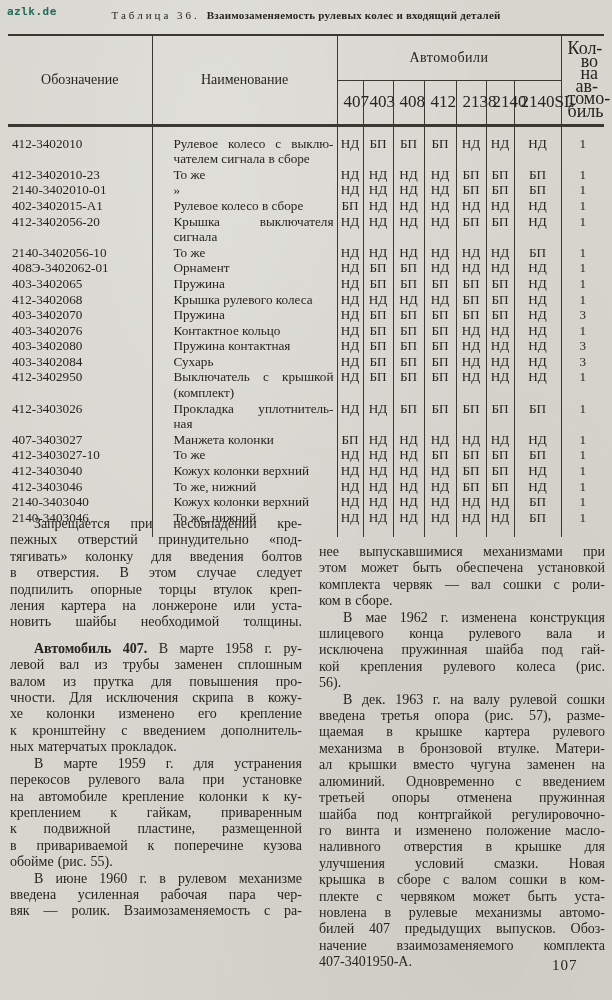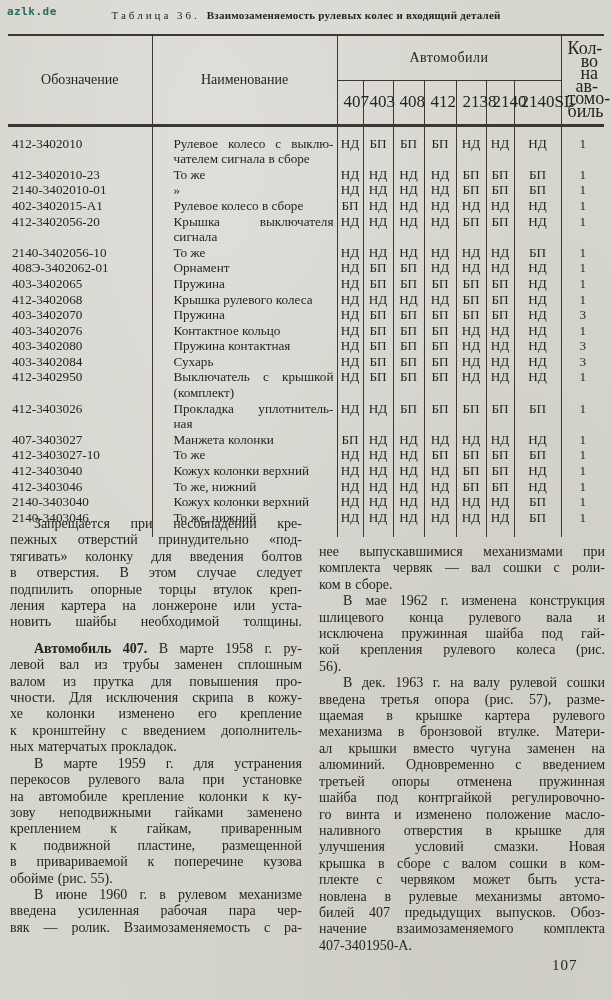--- a/index.html
+++ b/index.html
@@ -436,35 +436,35 @@
         <div class="jl">валом из прутка для повышения про-</div>
         <div class="jl">чности. Для исключения скрипа в кожу-</div>
         <div class="jl">хе колонки изменено его крепление</div>
         <div class="jl">к кронштейну с введением дополнитель-</div>
         <div class="ll">ных матерчатых прокладок.</div>
       </div>
       <div class="para">
         <div class="jl ind">В марте 1959 г. для устранения</div>
         <div class="jl">перекосов рулевого вала при установке</div>
         <div class="jl">на автомобиле крепление колонки к ку-</div>
-        <div class="jl">зову неподвижными гайками заменено</div>
         <div class="jl">креплением к гайкам, приваренным</div>
         <div class="jl">к подвижной пластине, размещенной</div>
         <div class="jl">в привариваемой к поперечине кузова</div>
         <div class="ll">обойме (рис. 55).</div>
       </div>
       <div class="para">
         <div class="jl ind">В июне 1960 г. в рулевом механизме</div>
         <div class="jl">введена усиленная рабочая пара чер-</div>
         <div class="jl">вяк — ролик. Взаимозаменяемость с ра-</div>
       </div>
     </div>
   <div class="textcol colR" id="col-right">
       <div class="para">
         <div class="jl">нее выпускавшимися механизмами при</div>
+        <div class="jl">этом может быть обеспечена установкой</div>
         <div class="jl">комплекта червяк — вал сошки с роли-</div>
         <div class="ll">ком в сборе.</div>
       </div>
       <div class="para">
         <div class="jl ind">В мае 1962 г. изменена конструкция</div>
         <div class="jl">шлицевого конца рулевого вала и</div>
         <div class="jl">исключена пружинная шайба под гай-</div>
         <div class="jl">кой крепления рулевого колеса (рис.</div>
         <div class="ll">56).</div>
       </div>

